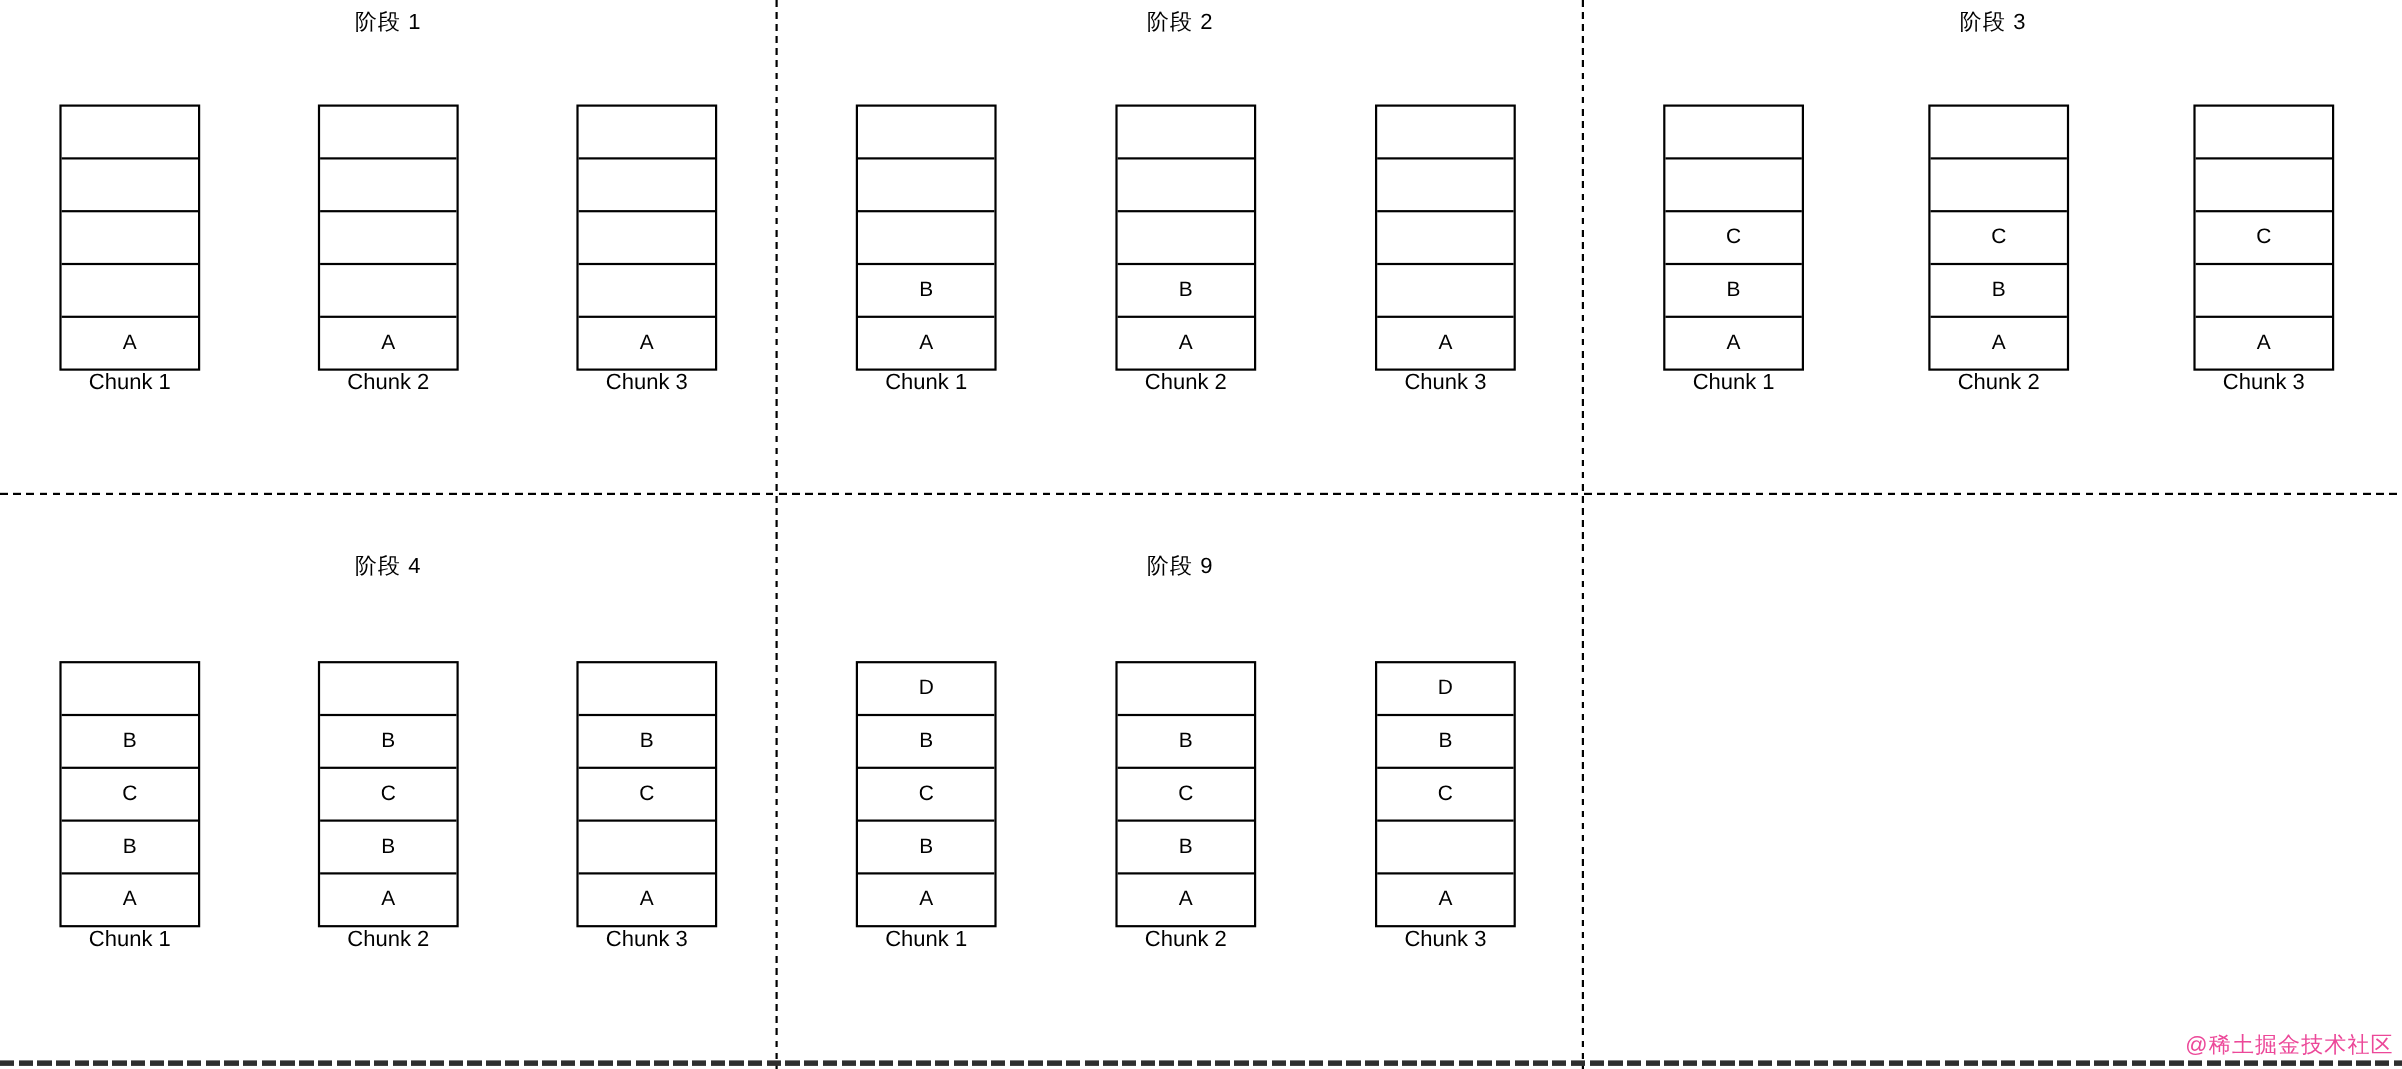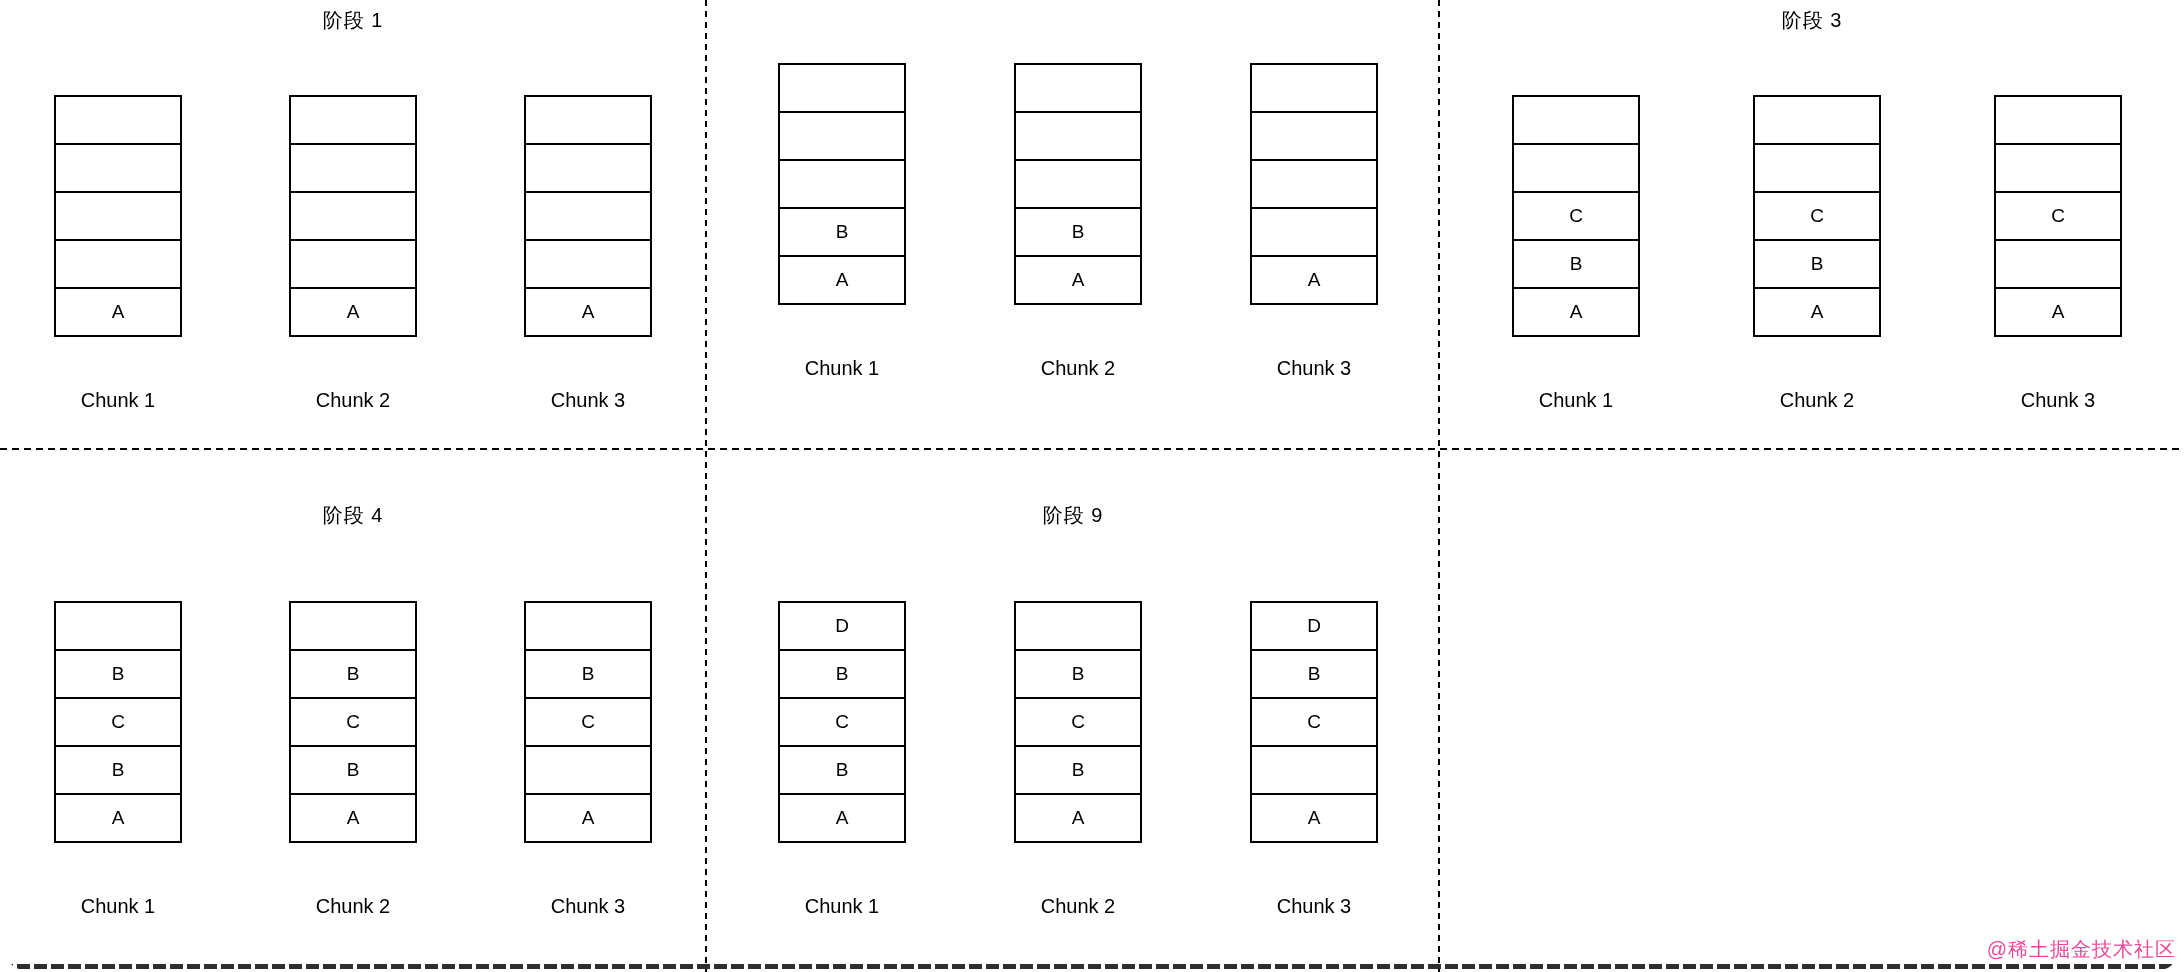--- a/index.html
+++ b/index.html
@@ -63,21 +63,20 @@
     border-bottom: 2px solid #000000;
     display: flex;
     align-items: center;
     justify-content: center;
     font-size: 19px;
   }
   .chunk-cell:last-child {
     border-bottom: none;
   }
   .chunk-label {
-    margin-top: 52px;
     font-size: 20px;
     line-height: 23px;
     text-align: right;
     white-space: nowrap;
   }
   .vline {
     position: absolute;
     top: 0;
     width: 2px;
     height: 972px;
@@ -106,21 +105,21 @@
     top: 936px;
     font-size: 20px;
     color: #a6a6a6;
     z-index: 6;
     letter-spacing: 1px;
   }
 </style>
 </head>
 <body>
 
-<div class="canvas" style="background: rgb(255, 255, 255); border-radius: 32px;">
+<div class="canvas" style="background: rgb(255, 255, 255);">
   <div class="panel top">
       <div class="stage-title">阶段 1</div>
       <div class="chunk-row">
         <div class="chunk-col">
           <div class="chunk-stack">
             <div class="chunk-cell"></div>
             <div class="chunk-cell"></div>
             <div class="chunk-cell"></div>
             <div class="chunk-cell"></div>
             <div class="chunk-cell">A</div>
@@ -143,20 +142,21 @@
             <div class="chunk-cell"></div>
             <div class="chunk-cell"></div>
             <div class="chunk-cell"></div>
             <div class="chunk-cell">A</div>
           </div>
           <div class="chunk-label">Chunk 3</div>
         </div>
       </div>
     </div>
   <div class="panel top wide">
+      <div class="stage-title">阶段 2</div>
       <div class="chunk-row">
         <div class="chunk-col">
           <div class="chunk-stack">
             <div class="chunk-cell"></div>
             <div class="chunk-cell"></div>
             <div class="chunk-cell"></div>
             <div class="chunk-cell">B</div>
             <div class="chunk-cell">A</div>
           </div>
           <div class="chunk-label">Chunk 1</div>

